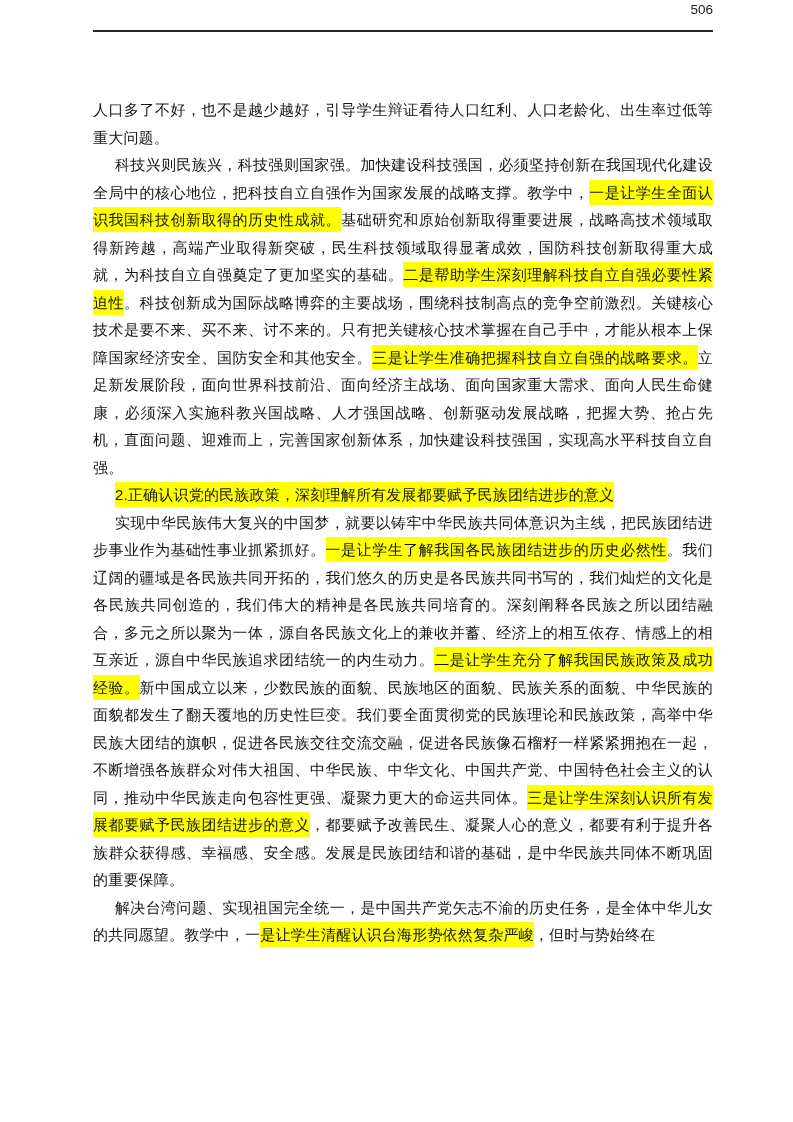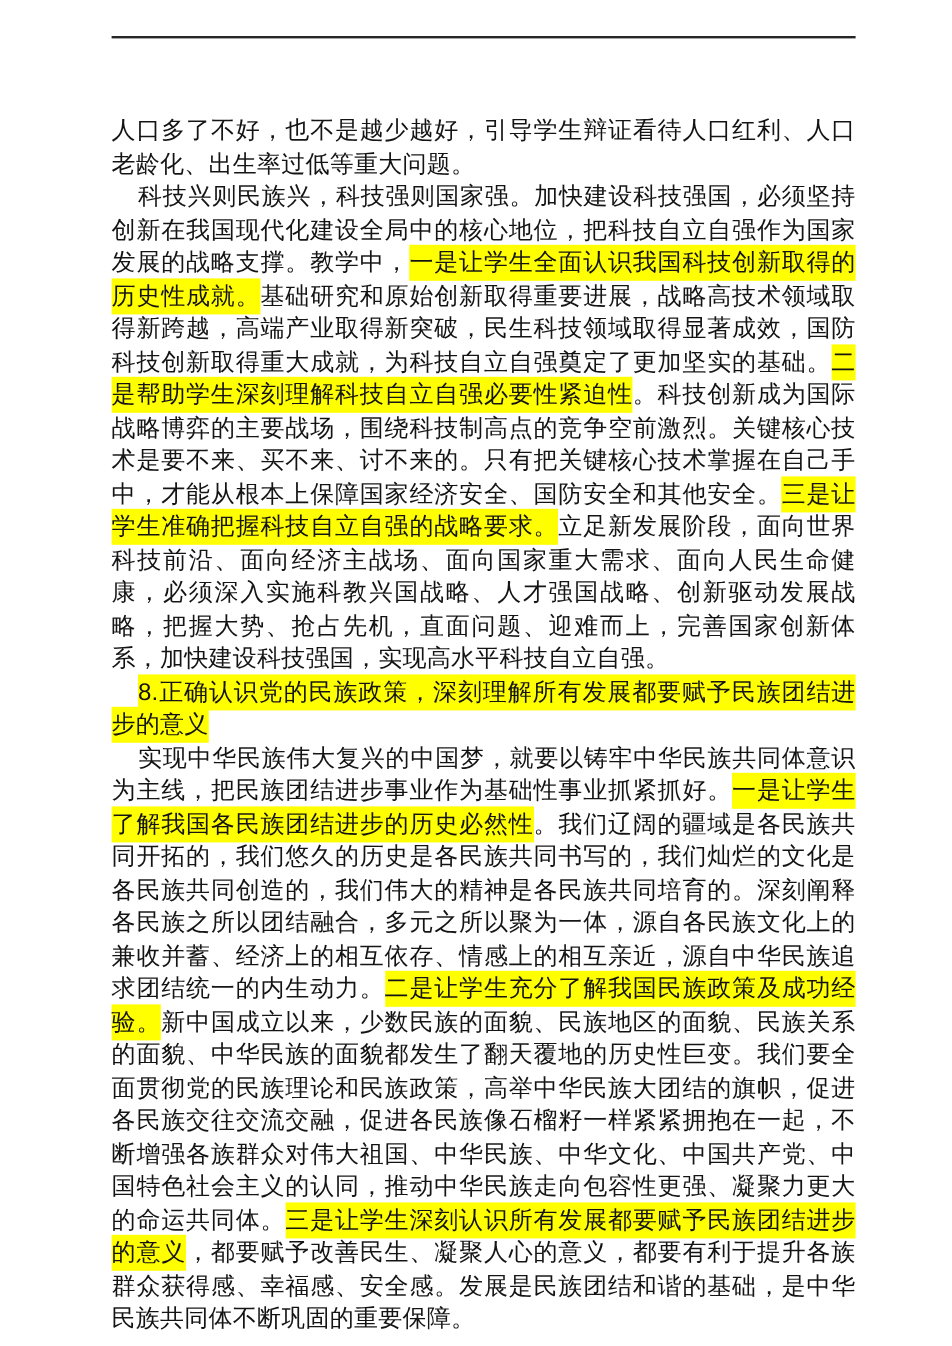--- a/index.html
+++ b/index.html
@@ -30,21 +30,21 @@
     left: 93px;
     width: 620px;
     height: 2px;
     background: #262626;
   }
   .doc {
     position: absolute;
     top: 96px;
     left: 93px;
     width: 620px;
-    font-size: 20px;
+    font-size: 15px;
     line-height: 27.5px;
     color: #141414;
     text-align: justify;
     text-justify: inter-ideograph;
     letter-spacing: 0.2px;
   }
   .doc p {
     margin: 0;
     padding: 0;
   }
@@ -54,20 +54,22 @@
   .doc mark {
     color: inherit;
     padding: 4px 0;
     
   }
 </style>
 </head>
 <body>
 
 <div class="page">
+  <div class="page-number">506</div>
   <div class="header-rule"></div>
   <div class="doc">
     <p class="no-indent"><span>人口多了不好，也不是越少越好，引导学生辩证看待人口红利、人口老龄化、出生率过低等重大问题。</span></p>
     <p class="indent"><span>科技兴则民族兴，科技强则国家强。加快建设科技强国，必须坚持创新在我国现代化建设全局中的核心地位，把科技自立自强作为国家发展的战略支撑。教学中，</span><mark style="background-color: rgb(255, 255, 0);">一是让学生全面认识我国科技创新取得的历史性成就。</mark><span>基础研究和原始创新取得重要进展，战略高技术领域取得新跨越，高端产业取得新突破，民生科技领域取得显著成效，国防科技创新取得重大成就，为科技自立自强奠定了更加坚实的基础。</span><mark style="background-color: rgb(255, 255, 0);">二是帮助学生深刻理解科技自立自强必要性紧迫性</mark><span>。科技创新成为国际战略博弈的主要战场，围绕科技制高点的竞争空前激烈。关键核心技术是要不来、买不来、讨不来的。只有把关键核心技术掌握在自己手中，才能从根本上保障国家经济安全、国防安全和其他安全。</span><mark style="background-color: rgb(255, 255, 0);">三是让学生准确把握科技自立自强的战略要求。</mark><span>立足新发展阶段，面向世界科技前沿、面向经济主战场、面向国家重大需求、面向人民生命健康，必须深入实施科教兴国战略、人才强国战略、创新驱动发展战略，把握大势、抢占先机，直面问题、迎难而上，完善国家创新体系，加快建设科技强国，实现高水平科技自立自强。</span></p>
-    <p class="indent"><mark style="background-color: rgb(255, 255, 0);">8.正确认识党的民族政策，深刻理解所有发展都要赋予民族团结进步的意义</mark></p>
+    <p class="indent"><mark style="background-color: rgb(255, 255, 0);">2.正确认识党的民族政策，深刻理解所有发展都要赋予民族团结进步的意义</mark></p>
     <p class="indent"><span>实现中华民族伟大复兴的中国梦，就要以铸牢中华民族共同体意识为主线，把民族团结进步事业作为基础性事业抓紧抓好。</span><mark style="background-color: rgb(255, 255, 0);">一是让学生了解我国各民族团结进步的历史必然性</mark><span>。我们辽阔的疆域是各民族共同开拓的，我们悠久的历史是各民族共同书写的，我们灿烂的文化是各民族共同创造的，我们伟大的精神是各民族共同培育的。深刻阐释各民族之所以团结融合，多元之所以聚为一体，源自各民族文化上的兼收并蓄、经济上的相互依存、情感上的相互亲近，源自中华民族追求团结统一的内生动力。</span><mark style="background-color: rgb(255, 255, 0);">二是让学生充分了解我国民族政策及成功经验。</mark><span>新中国成立以来，少数民族的面貌、民族地区的面貌、民族关系的面貌、中华民族的面貌都发生了翻天覆地的历史性巨变。我们要全面贯彻党的民族理论和民族政策，高举中华民族大团结的旗帜，促进各民族交往交流交融，促进各民族像石榴籽一样紧紧拥抱在一起，不断增强各族群众对伟大祖国、中华民族、中华文化、中国共产党、中国特色社会主义的认同，推动中华民族走向包容性更强、凝聚力更大的命运共同体。</span><mark style="background-color: rgb(255, 255, 0);">三是让学生深刻认识所有发展都要赋予民族团结进步的意义</mark><span>，都要赋予改善民生、凝聚人心的意义，都要有利于提升各族群众获得感、幸福感、安全感。发展是民族团结和谐的基础，是中华民族共同体不断巩固的重要保障。</span></p>
+    <p class="indent"><span>解决台湾问题、实现祖国完全统一，是中国共产党矢志不渝的历史任务，是全体中华儿女的共同愿望。教学中，一</span><mark style="background-color: rgb(255, 255, 0);">是让学生清醒认识台海形势依然复杂严峻</mark><span>，但时与势始终在</span></p>
   </div>
 </div>
 
 </body></html>

